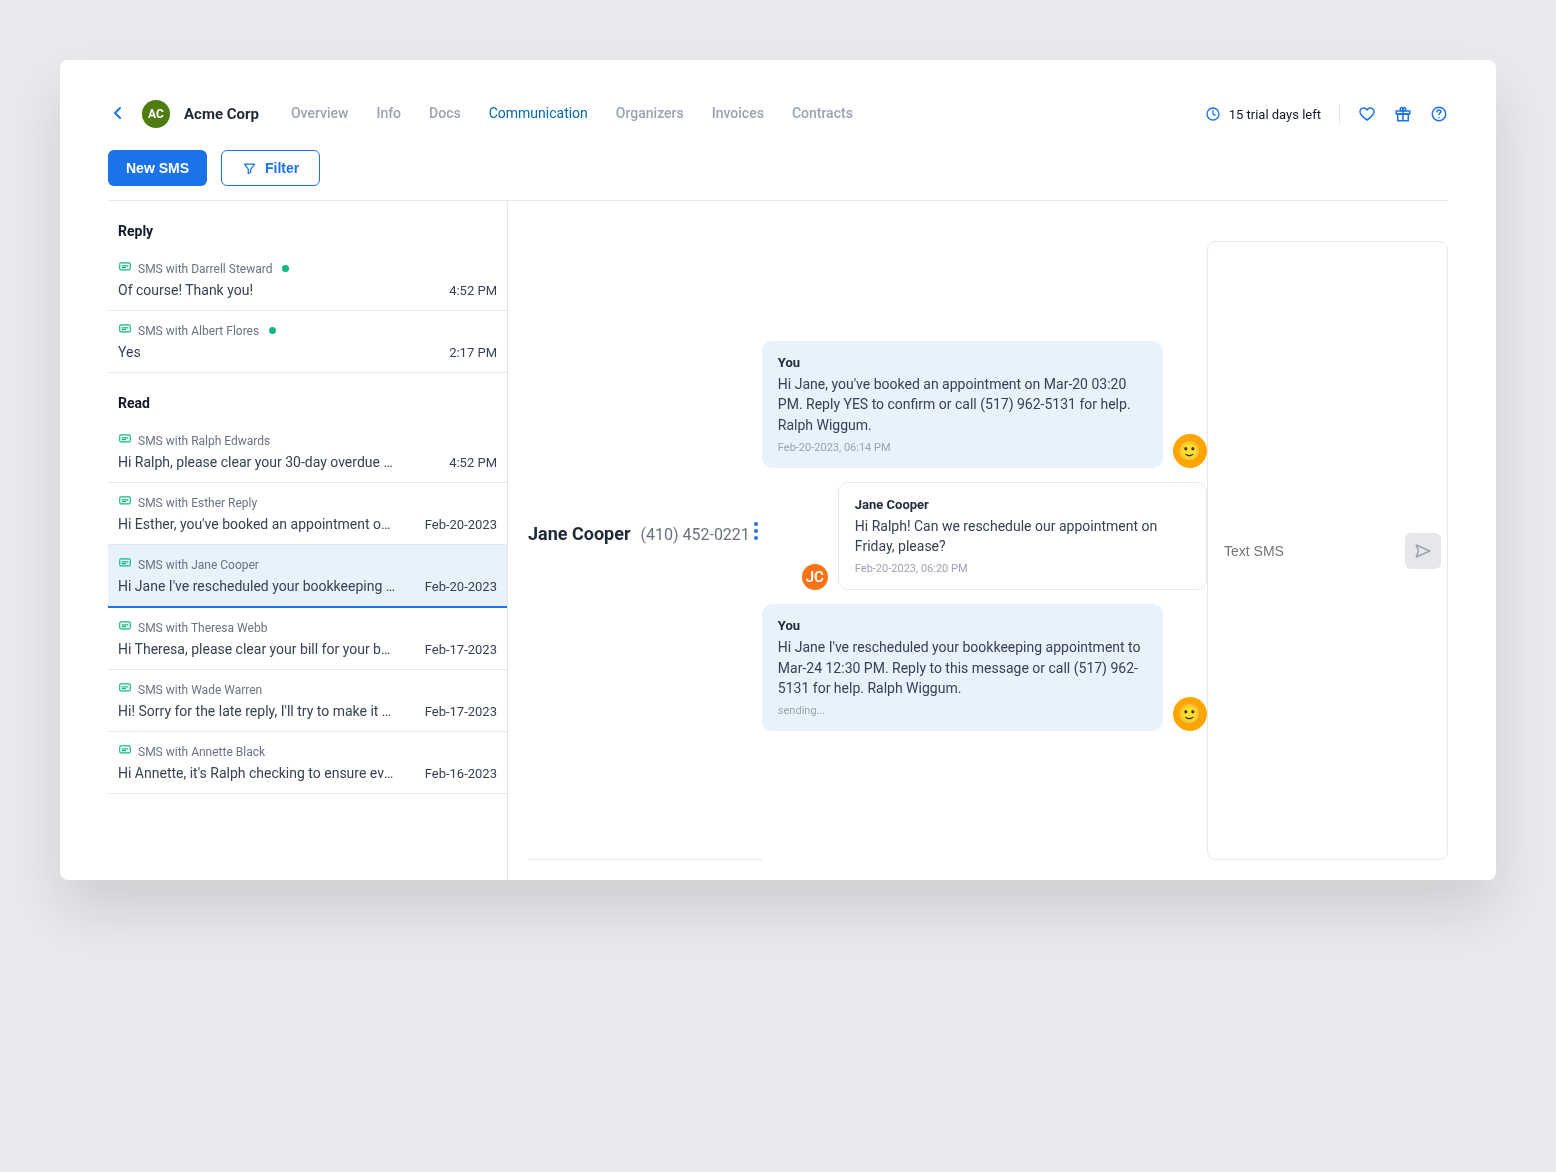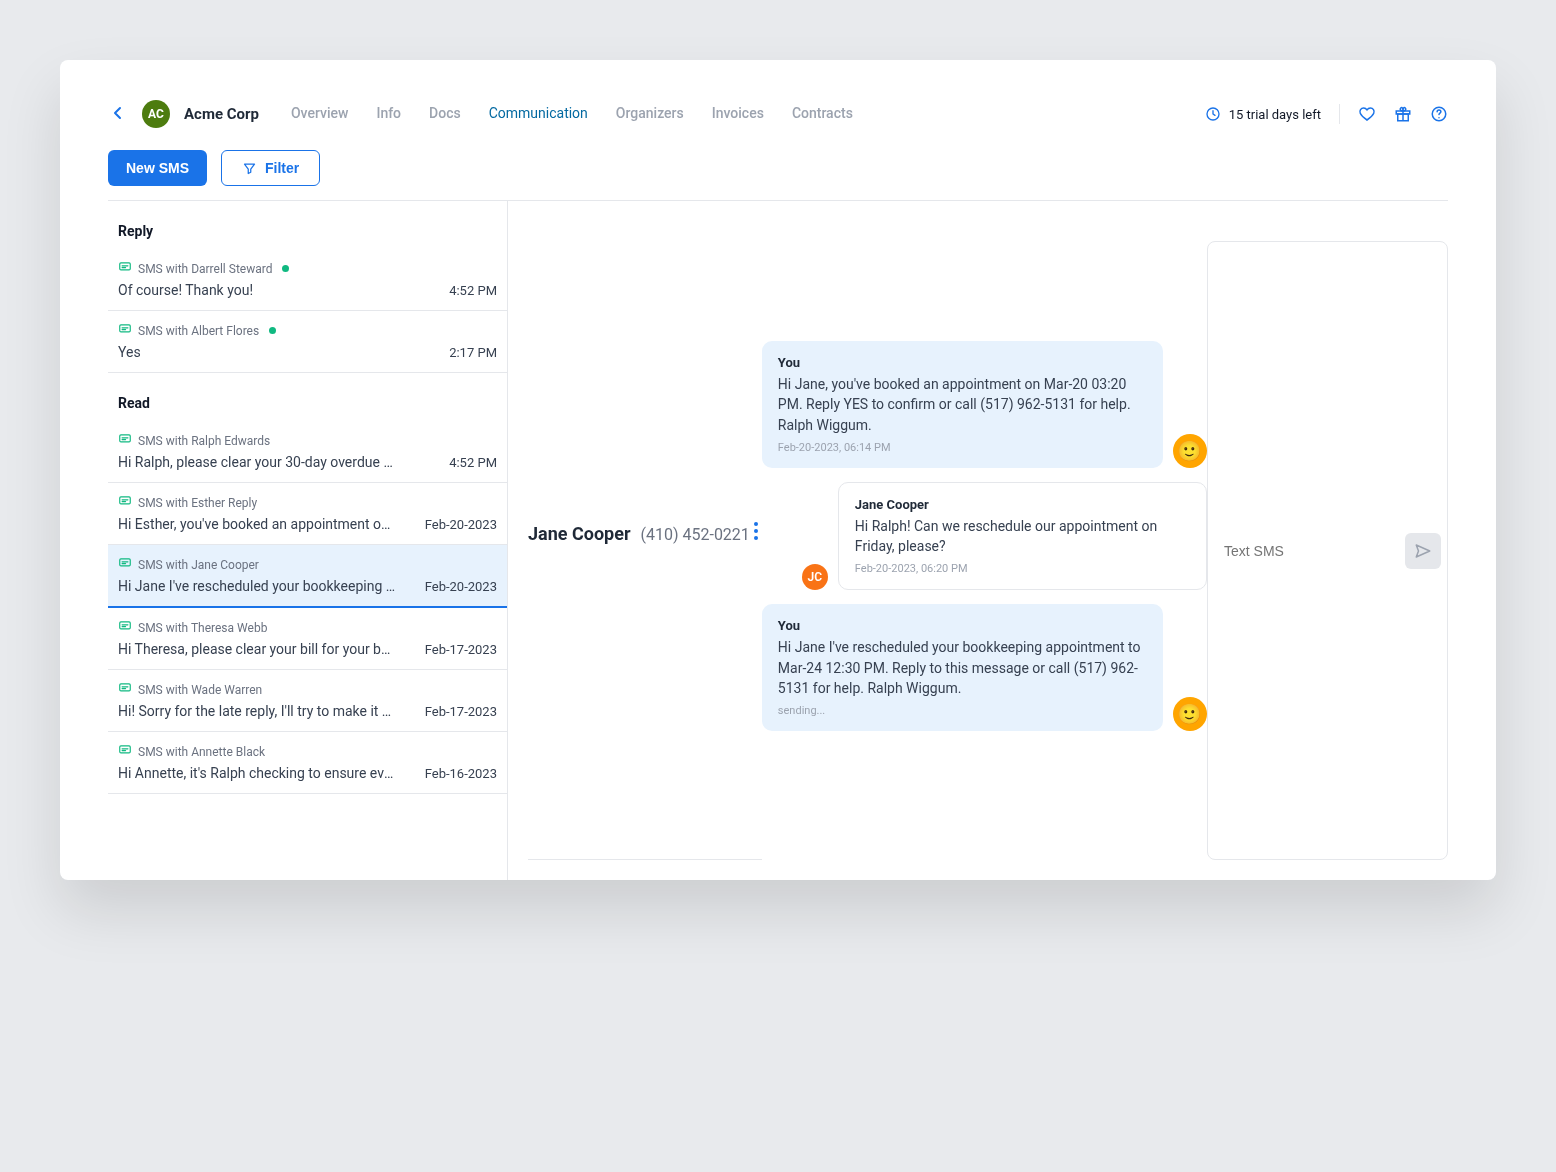--- a/index.html
+++ b/index.html
@@ -85,21 +85,21 @@
 }
 .bubble.me { background:#e7f2fd; }
 .bubble.them { background:#fff; border:1px solid #e5e7eb; }
 .bubble-sender { font-size:13px; font-weight:700; color:#1f2937; margin-bottom:4px;}
 .bubble-text { font-size:14px; color:#374151; line-height:1.45;}
 .bubble-ts { font-size:11px; color:#9ca3af; margin-top:6px;}
 .row-me { display:flex; align-items:flex-end; gap:10px;}
 .row-me .bubble { flex:1; }
 .them-row { display:flex; align-items:flex-end; gap:10px; margin-left:40px;}
 .avatar-sm {
-  width:26px;height:26px;border-radius:50%;background:#f97316;color:#fff;font-size:12px;font-weight:600;
+  width:26px;height:26px;border-radius:50%;background:#f97316;color:#fff;font-size:15px;font-weight:600;
   display:flex;align-items:center;justify-content:center;flex-shrink:0;
 }
 .emoji-avatar {
   width:34px;height:34px;border-radius:50%;flex-shrink:0;background:#ffa500;
   display:flex;align-items:center;justify-content:center;font-size:20px;
 }
 .composer {
   display:flex; border:1px solid #e5e7eb; border-radius:8px; padding:6px 6px 6px 16px;
   align-items:center; margin-top:20px;
 }

